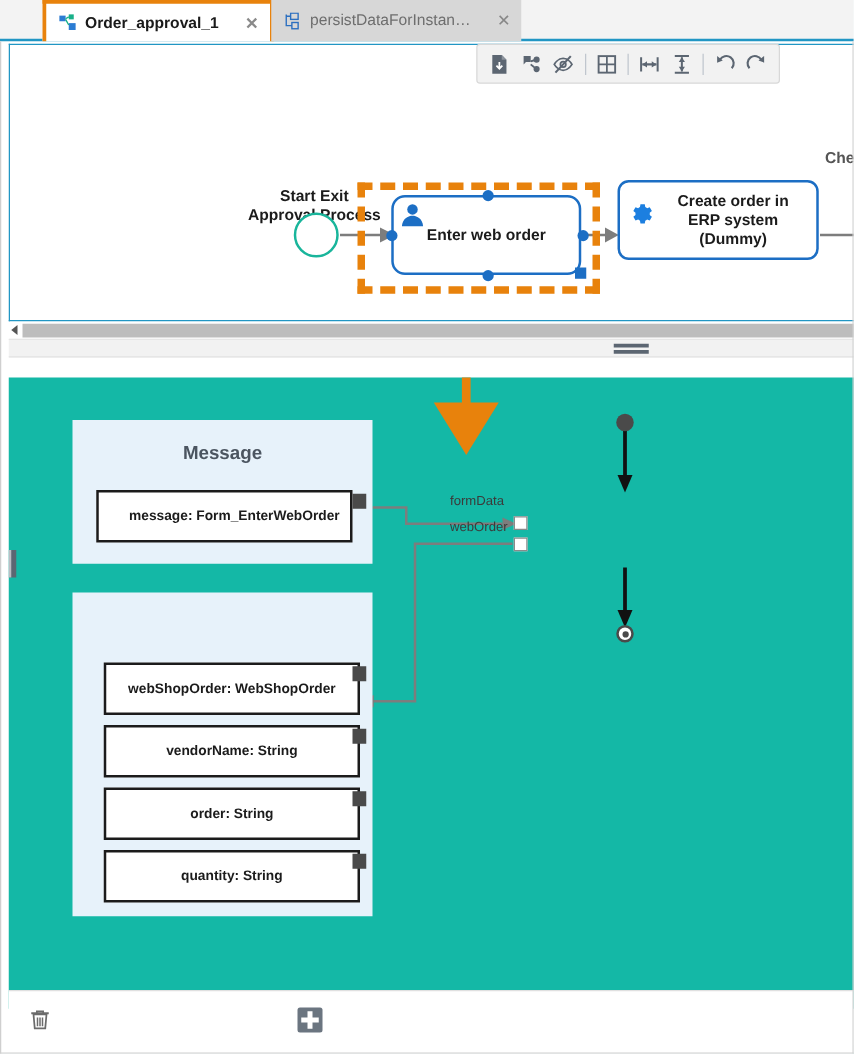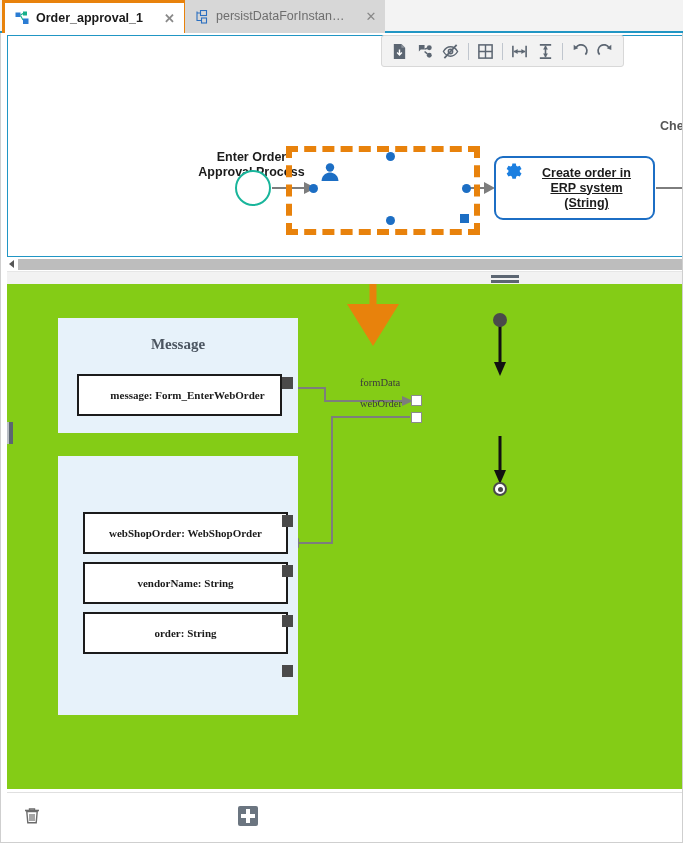--- a/index.html
+++ b/index.html
@@ -13,21 +13,21 @@
 
   
   .tabbar {
     position: absolute; left:0; top:0; width:683px; height:33px;
     background:#f3f3f3; border-bottom:2px solid #2196c4;
   }
   .tab {
     position:absolute; top:0; height:33px;
     display:flex; align-items:center; gap:7px;
     padding:0 9px 0 10px;
-    font-size:12.5px; white-space:nowrap;
+    font-size:12.5px; white-space:nowrap;margin-left:32px;
   }
   .tab-active {
     left:2px; background:#ffffff; color:#1a1a1a; font-weight:bold;
     border:3px solid #e8820c; border-bottom:none;
     height:33px; min-width:180px;
   }
   .tab-inactive {
     left:185px; background:#d7d7d7; color:#6e6e6e; font-weight:normal;
     min-width:166px;
   }
@@ -92,22 +92,22 @@
     border-top:4px solid transparent;border-bottom:4px solid transparent;border-right:5px solid #555; }
   .splitter {
     position:absolute; left:7px; top:271px; width:676px; height:15px; background:#f2f2f2;
     border-top:1px solid #e6e6e6; border-bottom:1px solid #e2e2e2;
   }
   .splitter-grip { position:absolute; left:484px; top:3px; width:28px; height:8px; }
   .splitter-grip i { display:block; height:3px; background:#5c6672; margin-bottom:2px; }
 
   
   .canvas-bot {
-    position:absolute; left:7px; top:284px; width:676px; height:505px;
-    background:#84cc16; overflow:hidden;font-family:Liberation Serif, serif;
+    position:absolute; left:7px; top:302px; width:676px; height:505px;
+    background:#14b8a6; overflow:hidden;
   }
   .left-handle {
     position:absolute; left:1px; top:425px; width:6px; height:22px; background:#5c6672;
     border-left:2px solid #b9bec4;
   }
   .group {
     position:absolute; background:#e7f2fa;
   }
   .group-title {
     position:absolute; left:0; width:100%; text-align:center;
@@ -204,46 +204,49 @@
       <line x1="264" y1="152" x2="296" y2="152" stroke="#7d7d7d" stroke-width="2"></line>
       <polygon points="296,146 308,152 296,158" fill="#7d7d7d"></polygon>
 
       <line x1="458" y1="152" x2="476" y2="152" stroke="#7d7d7d" stroke-width="2"></line>
       <polygon points="476,146 487,152 476,158" fill="#7d7d7d"></polygon>
 
       <line x1="648" y1="152" x2="676" y2="152" stroke="#7d7d7d" stroke-width="2"></line>
     </svg>
 
     <div class="lbl-start">
-      <span>Enter Order</span><br>
+      <span>Start Exit</span><br>
       <span>Approval Process</span>
     </div>
 
     <div class="start-ev" style="left:227px; top:134px;"></div>
 
     <div class="sel-dash" style="left:278px; top:110px;"></div>
 
+    <div class="task-user" style="left:305px; top:120px;">
+      <span>Enter web order</span>
+    </div>
     <span style="position:absolute;left:311px;top:125px;">
       <svg width="22" height="22" viewBox="0 0 22 22">
         <circle cx="11" cy="6.5" r="4.2" fill="#1c6ec4"></circle>
         <path d="M2.5 20 C3 13.5 8 11.6 11 11.6 C14 11.6 19 13.5 19.5 20 Z" fill="#1c6ec4"></path>
       </svg>
     </span>
 
     <div class="handle-d" style="left:378px; top:116px;"></div>
     <div class="handle-d" style="left:378px; top:180px;"></div>
     <div class="handle-d" style="left:301px; top:148px;"></div>
     <div class="handle-d" style="left:454px; top:148px;"></div>
     <div class="handle-s" style="left:452px; top:178px;"></div>
 
-    <div class="task-erp" style="left:486px; top:120px;text-decoration:underline;">
+    <div class="task-erp" style="left:486px; top:108px;">
       <span>
         <span>Create order in</span><br>
         <span>ERP system</span><br>
-        <span>(String)</span>
+        <span>(Dummy)</span>
       </span>
     </div>
     <span style="position:absolute;left:494px;top:125px;">
       <svg width="22" height="22" viewBox="0 0 24 24">
         <path fill="#1c7fe0" d="M12 8.2a3.8 3.8 0 100 7.6 3.8 3.8 0 000-7.6zm9.3 5.3l-1.9-1.5a7.6 7.6 0 000-1.9l1.9-1.5-1.9-3.3-2.3.8a7.6 7.6 0 00-1.6-1l-.4-2.4h-3.8l-.4 2.4c-.6.2-1.1.6-1.6 1l-2.3-.8-1.9 3.3 1.9 1.5a7.6 7.6 0 000 1.9l-1.9 1.5 1.9 3.3 2.3-.8c.5.4 1 .7 1.6 1l.4 2.4h3.8l.4-2.4c.6-.2 1.1-.6 1.6-1l2.3.8z"></path>
       </svg>
     </span>
 
     <div class="lbl-che" style="left:652px; top:83px;">Che</div>
   </div>
@@ -300,20 +303,23 @@
     <div class="var-box" style="left:76px; top:278px; width:205px; height:42px;">
       <span>vendorName: String</span>
     </div>
     <div class="port-sq" style="left:275px; top:281px;"></div>
 
     <div class="var-box" style="left:76px; top:328px; width:205px; height:42px;">
       <span>order: String</span>
     </div>
     <div class="port-sq" style="left:275px; top:331px;"></div>
 
+    <div class="var-box" style="left:76px; top:378px; width:205px; height:42px;">
+      <span>quantity: String</span>
+    </div>
     <div class="port-sq" style="left:275px; top:381px;"></div>
 
     <div class="inport" style="left:404px; top:111px;"></div>
     <div class="inport" style="left:404px; top:128px;"></div>
     <div class="wirelbl" style="left:353px; top:93px;">formData</div>
     <div class="wirelbl" style="left:353px; top:114px;">webOrder</div>
 
     <div class="dot-start" style="left:486px; top:29px;"></div>
     <div class="dot-end" style="left:486px; top:198px;"></div>
   </div>

